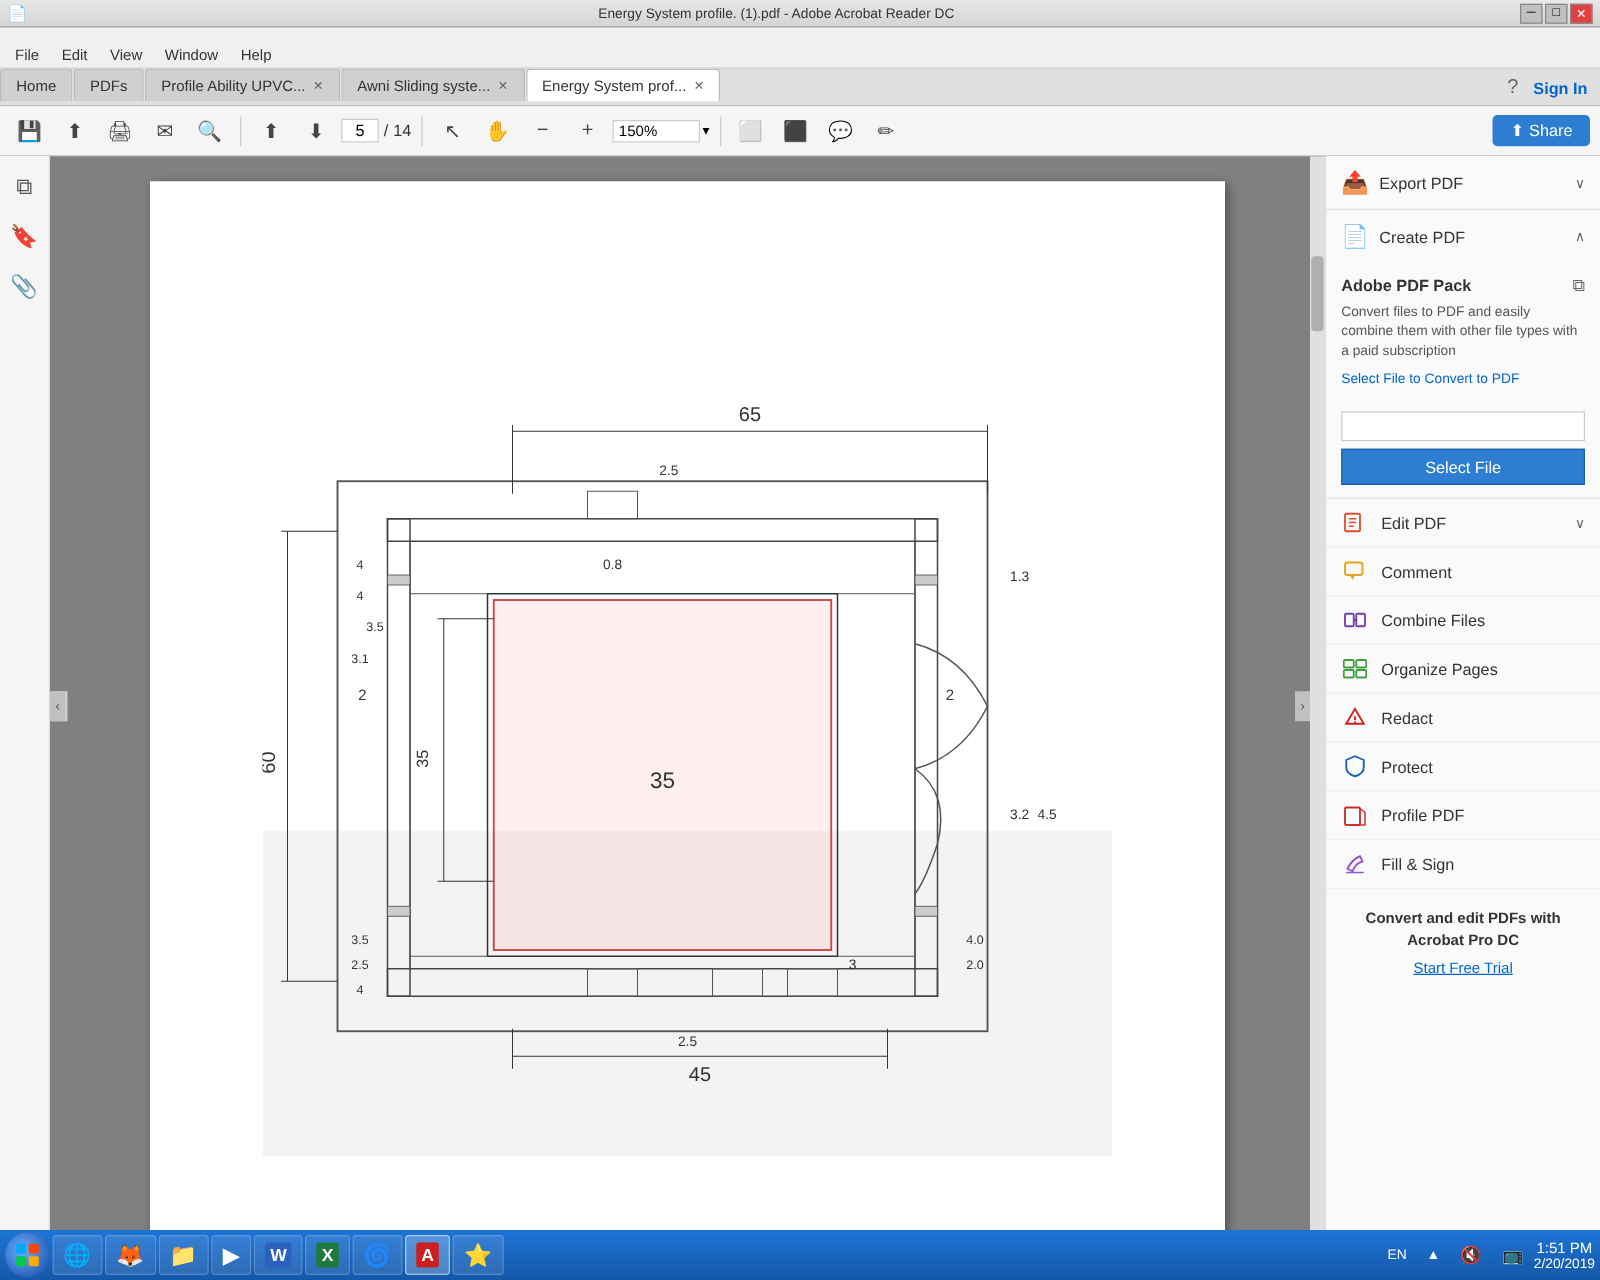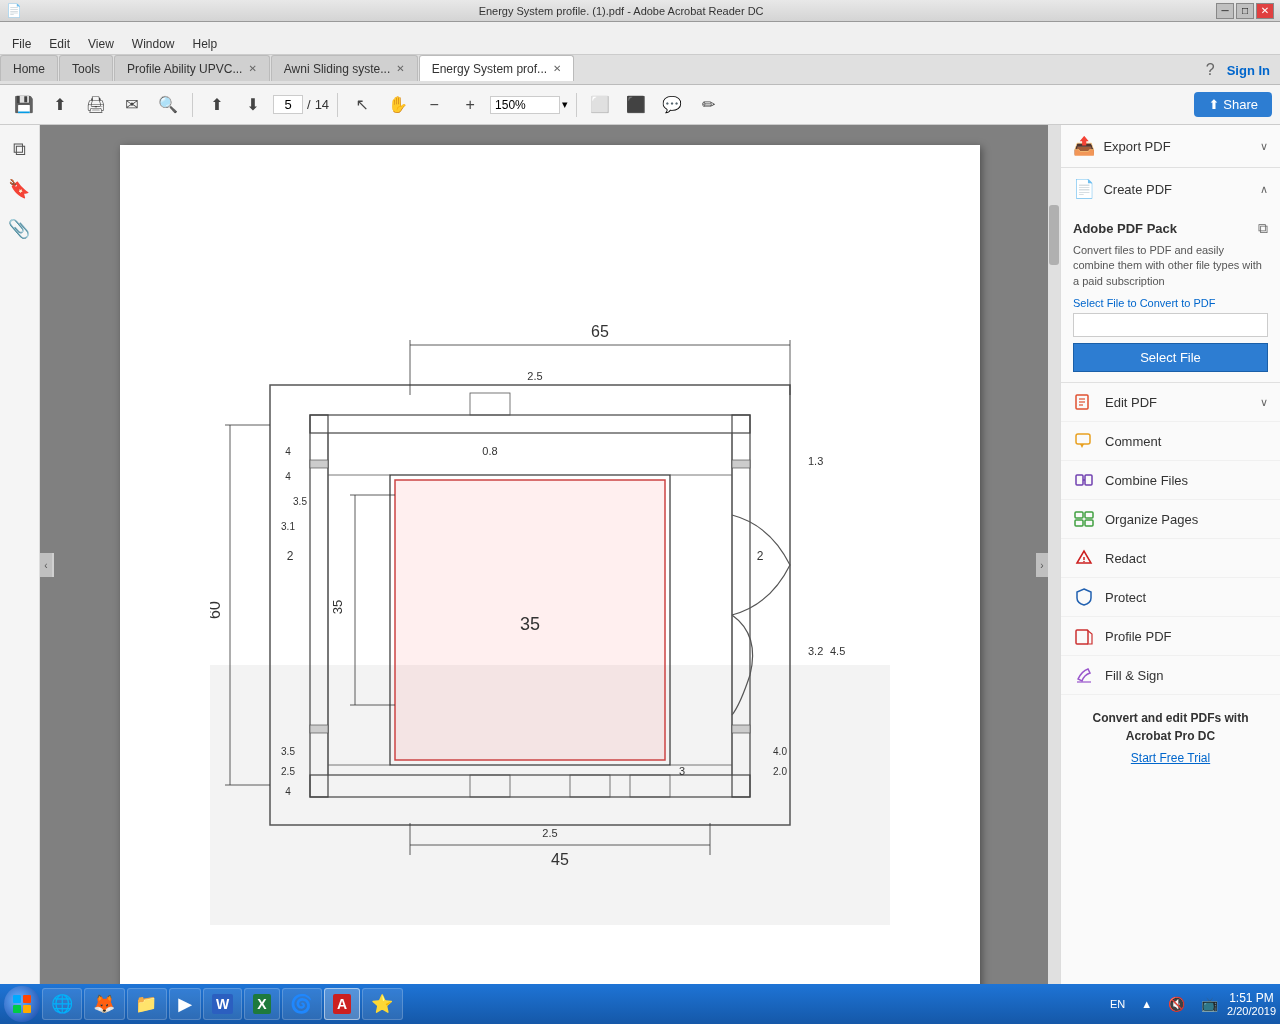--- a/index.html
+++ b/index.html
@@ -197,21 +197,21 @@
     .pdf-pack-section {
       padding: 10px 12px;
       background: #fafafa;
     }
     .pdf-pack-header {
       display: flex; align-items: center; justify-content: space-between;
       margin-bottom: 6px;
     }
     .pdf-pack-title { font-size: 13px; font-weight: 700; color: #333; }
     .pdf-pack-desc { font-size: 11px; color: #555; line-height: 1.4; margin-bottom: 8px; }
-    .convert-label { font-size: 11px; color: #0066cc; margin-bottom: 4px; cursor: pointer; }
+    .convert-label { font-size: 11px; color: #0066cc; margin-bottom: 20px; cursor: pointer; }
     .convert-input {
       width: 100%; border: 1px solid #ccc; height: 24px; margin-bottom: 6px; padding: 2px 4px; font-size: 11px;
     }
     .select-file-btn {
       width: 100%; background: #2d7dd2; color: white; border: 1px solid #1a5fa8;
       padding: 6px 0; font-size: 13px; cursor: pointer; border-radius: 0;
     }
 
     .tool-item {
       display: flex;
@@ -336,21 +336,21 @@
   <span class="menu-item">View</span>
   <span class="menu-item">Window</span>
   <span class="menu-item">Help</span>
 </div>
 
 <div id="tab-bar">
   <div class="tab">
     <span>Home</span>
   </div>
   <div class="tab">
-    <span>Tools</span>
+    <span>PDFs</span>
   </div>
   <div class="tab">
     <span>Profile Ability UPVC...</span>
     <span class="close-x">✕</span>
   </div>
   <div class="tab">
     <span>Awni Sliding syste...</span>
     <span class="close-x">✕</span>
   </div>
   <div class="tab active">

